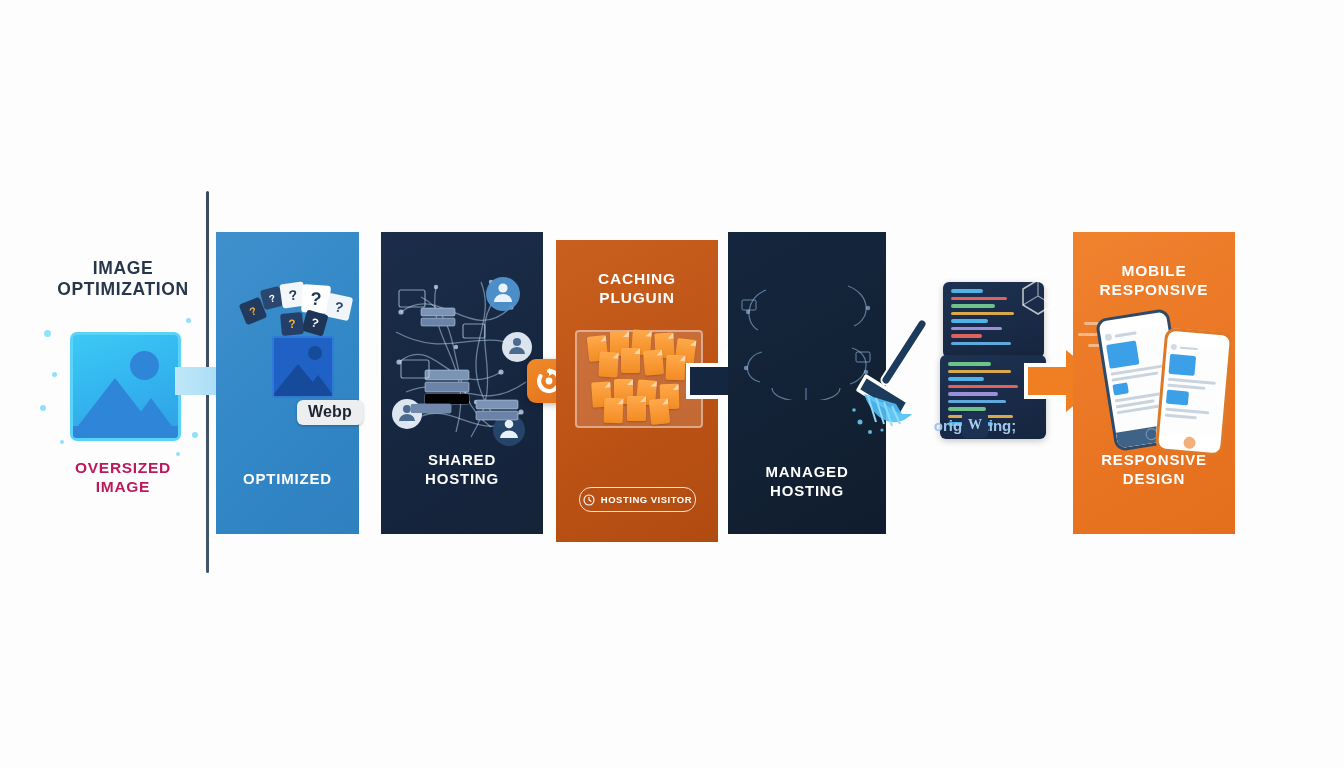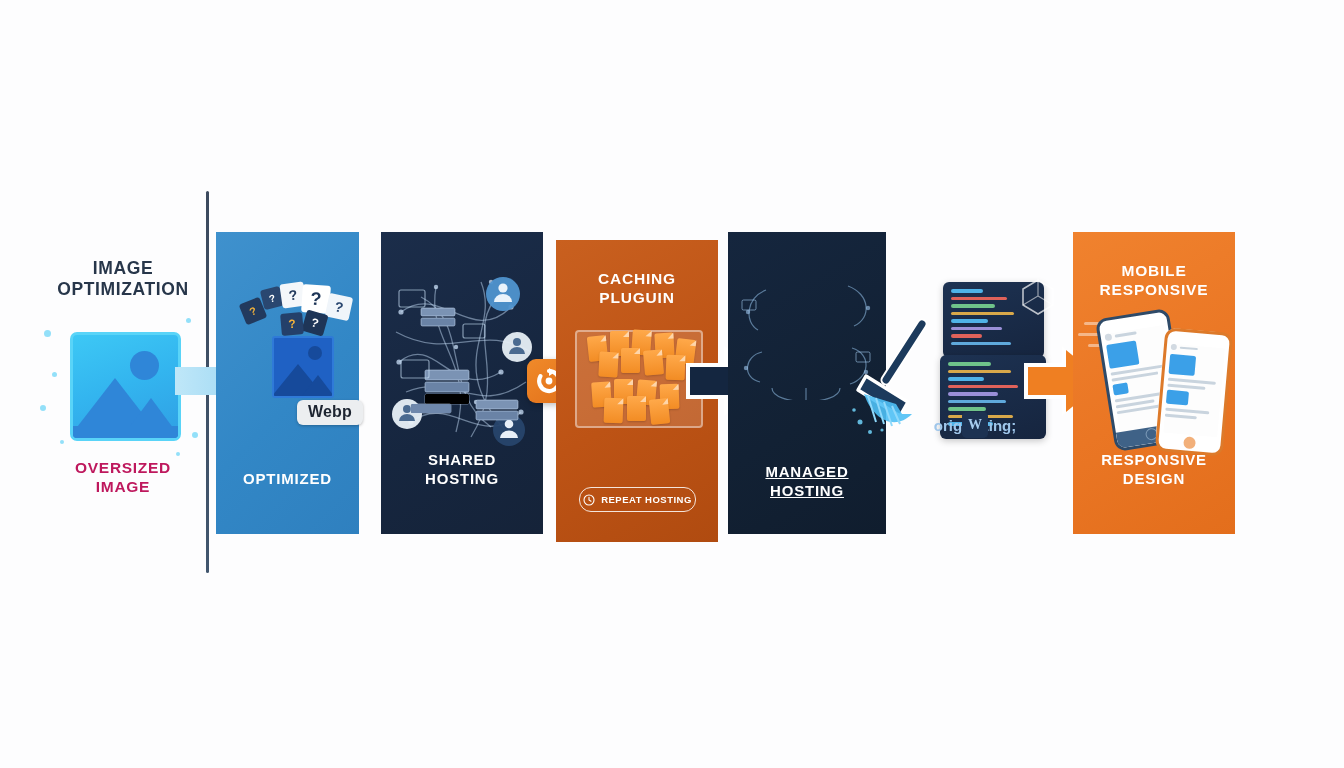--- a/index.html
+++ b/index.html
@@ -53,21 +53,21 @@
   .panel .ptitle{
     position:absolute;left:0;right:0;top:30px;text-align:center;
     color:#ffffff;font-size:15.5px;font-weight:bold;letter-spacing:.8px;
     line-height:1.2;text-transform:uppercase;
   }
   .panel .pcaption{
     position:absolute;left:0;right:0;bottom:46px;text-align:center;
     color:#ffffff;font-size:15px;font-weight:bold;letter-spacing:.8px;
     line-height:1.22;text-transform:uppercase;
   }
-  .panel.cap-low .pcaption{bottom:34px;text-decoration:underline;}
+  .panel.cap-low .pcaption{bottom:34px;}
 
   #p1{left:216px;width:143px;background:linear-gradient(135deg,#3f91cd 0%,#3287c6 55%,#2f80bf 100%);}
   #p2{left:381px;width:162px;background:linear-gradient(150deg,#1b2d4a 0%,#16263f 60%,#152339 100%);text-decoration:underline;}
   #p3{left:556px;width:162px;background:linear-gradient(150deg,#c9601f 0%,#bd5315 55%,#b04b10 100%);margin-top:8px;}
   #p4{left:728px;width:158px;background:linear-gradient(150deg,#15263e 0%,#122134 60%,#101d2e 100%);}
   #p5{left:897px;width:163px;background:linear-gradient(150deg,#2196f3 0%,#1f93f0 55%,#1e8ee9 100%);}
   #p6{left:1073px;width:162px;background:linear-gradient(150deg,#f0822e 0%,#ea7624 55%,#e36e1c 100%);}
 
   
   .sm-img{
@@ -282,21 +282,21 @@
     <div class="doc" style="left:604px;top:398px;transform:rotate(2deg);"></div>
     <div class="doc" style="left:627px;top:396px;"></div>
     <div class="doc" style="left:650px;top:399px;transform:rotate(-6deg);"></div>
   </div>
 
   <div class="repeat-pill">
     <svg width="12" height="12" viewBox="0 0 12 12">
       <circle cx="6" cy="6" r="5" fill="none" stroke="#ffffff" stroke-width="1.1"></circle>
       <path d="M6,3.2 L6,6 L8,7.2" fill="none" stroke="#ffffff" stroke-width="1.1" stroke-linecap="round"></path>
     </svg>
-    <span>REPEAT HOSTING</span>
+    <span>HOSTING VISITOR</span>
   </div>
 
   <div class="arrow-big" style="left:690px;top:350px;">
     <div class="osh"></div>
       <div class="ohd"></div>
     <div class="ash" style="background:#142640;"></div>
     <div class="ahd" style="border-left:38px solid #142640;"></div>
   </div>
 
   <div class="panel cap-low" id="p4">

